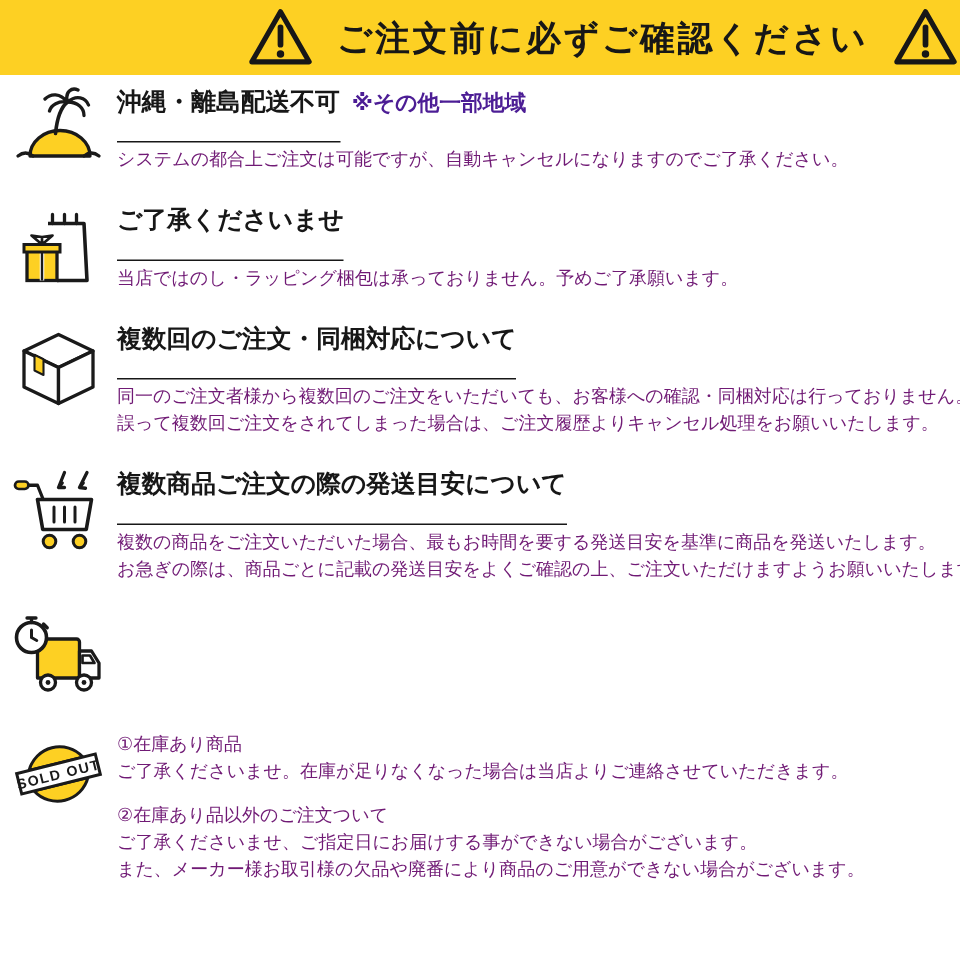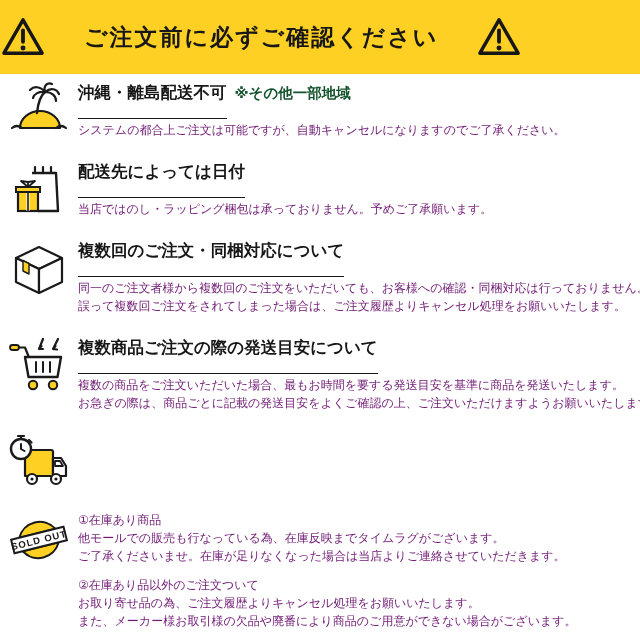--- a/index.html
+++ b/index.html
@@ -6,23 +6,23 @@
   body {
     width: 640px; height: 640px; overflow: hidden;
     background: #ffffff;
     font-family: "Liberation Sans", "DejaVu Sans", sans-serif;
     color: #1f1f1f;
   }
   .page { width: 640px; height: 640px; overflow: hidden; }
 
   
   .header {
-    height: 74px; background: #fdd023;
-    display: flex; align-items: center; justify-content: flex-start;
-    gap: 38px;
+    height: 50px; background: #fdd023;
+    display: flex; align-items: center; justify-content: flex-end;
+    gap: 15px;
   }
   .header-title {
     font-size: 23px; font-weight: bold; letter-spacing: 2px;
     color: #171717; white-space: nowrap;
   }
   .warn-icon { width: 46px; height: 42px; display: block; }
 
   
   .content { padding: 7px 4px 0 0; }
   .section { display: flex; margin-bottom: 21px; }
@@ -34,21 +34,21 @@
   }
   .icon-col svg { display: block; }
   .text-col { flex: 1; min-width: 0; }
   .section-title-row { line-height: 22px; margin-bottom: 2px; white-space: nowrap; }
   .section-title {
     font-size: 16.5px; font-weight: bold; color: #171717;
     display: inline-block;
     border-bottom: 1.5px solid #171717; padding-bottom: 15px;
   }
   .section-title-suffix {
-    font-size: 14.5px; font-weight: bold; color: #14532d; margin-left: 8px;
+    font-size: 14.5px; font-weight: bold; color: #4c1d95; margin-left: 8px;
   }
   .line {
     font-size: 12px; line-height: 18px; color: #701a75;
     white-space: nowrap; min-height: 11px;
   }
 </style>
 </head>
 <body>
 
 <div class="page">
@@ -93,21 +93,21 @@
           <path d="M21 12 h24 l2 38 h-20" fill="none" stroke="#1a1a1a" stroke-width="2.4" stroke-linejoin="round"></path>
           <rect x="7" y="30" width="20" height="20" fill="#fdd023" stroke="#1a1a1a" stroke-width="2.2"></rect>
           <line x1="17" y1="30" x2="17" y2="50" stroke="#ffffff" stroke-width="3"></line>
           <line x1="17" y1="30" x2="17" y2="50" stroke="#1a1a1a" stroke-width="1.6"></line>
           <rect x="5" y="26" width="24" height="5" fill="#fdd023" stroke="#1a1a1a" stroke-width="2"></rect>
           <path d="M17 26 l-7 -6 l7 1 z M17 26 l7 -6 l-7 1 z" fill="#ffffff" stroke="#1a1a1a" stroke-width="1.8" stroke-linejoin="round"></path>
         </svg>
       </div>
       <div class="text-col">
         <div class="section-title-row">
-          <span class="section-title">配送先によっては日付</span>
+          <span class="section-title">ご了承くださいませ</span>
         </div>
         <div class="line">当店ではのし・ラッピング梱包は承っておりません。予めご了承願います。</div>
       </div>
     </div>
 
     <div class="section">
       <div class="icon-col">
         <svg width="56" height="58" viewBox="0 0 56 58">
           <polygon points="28,7 51,18 28,29 5,18" fill="#ffffff" stroke="#1a1a1a" stroke-width="2.2" stroke-linejoin="round"></polygon>
           <polygon points="5,18 28,29 28,53 5,42" fill="#ffffff" stroke="#1a1a1a" stroke-width="2.2" stroke-linejoin="round"></polygon>
@@ -169,24 +169,23 @@
           <g transform="rotate(-14 30 28)">
             <path d="M11.5 21 A21 21 0 0 1 48.5 21 Z" fill="#fdd023" stroke="#1a1a1a" stroke-width="2"></path>
             <path d="M11.5 35 A21 21 0 0 0 48.5 35 Z" fill="#fdd023" stroke="#1a1a1a" stroke-width="2"></path>
             <rect x="3" y="21" width="54" height="14" fill="#ffffff" stroke="#1a1a1a" stroke-width="2"></rect>
             <text x="30" y="31.5" text-anchor="middle" font-size="9.5" font-weight="bold" font-family="Liberation Sans, sans-serif" letter-spacing="1" fill="#1a1a1a">SOLD OUT</text>
           </g>
         </svg>
       </div>
       <div class="text-col">
         <div class="line">①在庫あり商品</div>
-        <div class="line">他モールでの販売も行なっている為、在庫反映までタイムラグがございます。</div>
         <div class="line">ご了承くださいませ。在庫が足りなくなった場合は当店よりご連絡させていただきます。</div>
         <div class="line"></div>
         <div class="line">②在庫あり品以外のご注文ついて</div>
-        <div class="line">お取り寄せ品の為、ご注文履歴よりキャンセル処理をお願いいたします。</div>
+        <div class="line">ご了承くださいませ、ご指定日にお届けする事ができない場合がございます。</div>
         <div class="line">また、メーカー様お取引様の欠品や廃番により商品のご用意ができない場合がございます。</div>
 
       </div>
     </div>
 
   </div>
 </div>
 
 </body></html>

